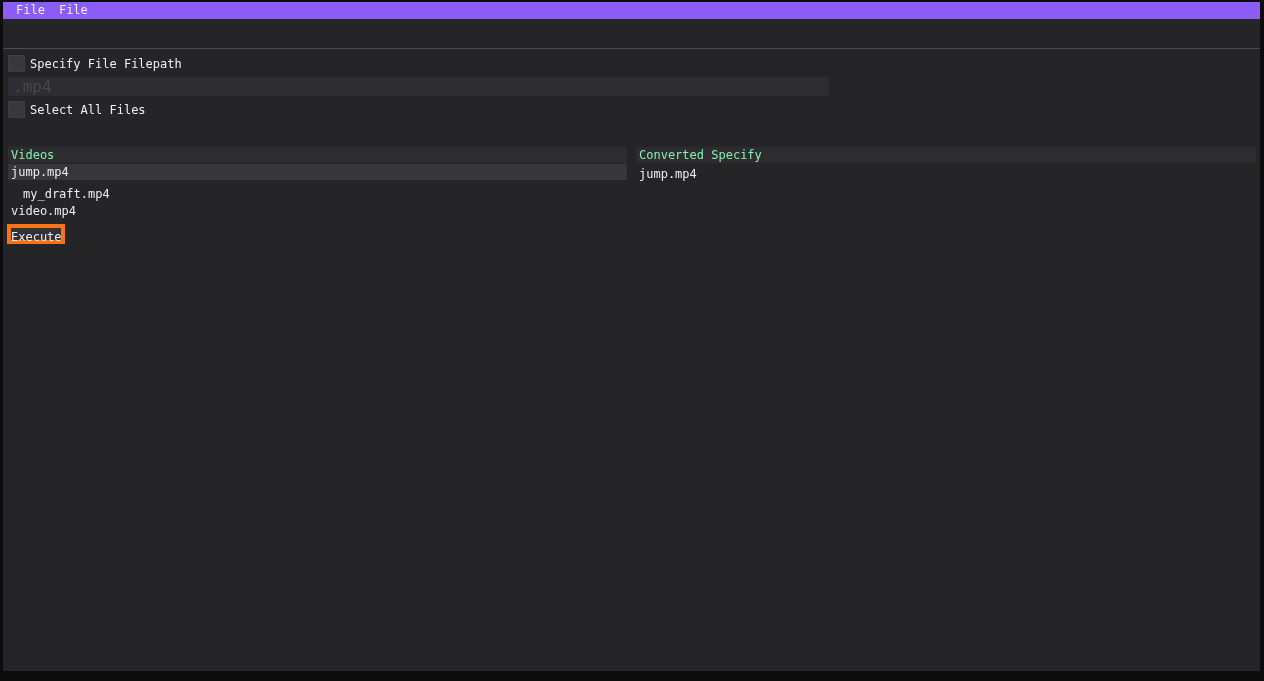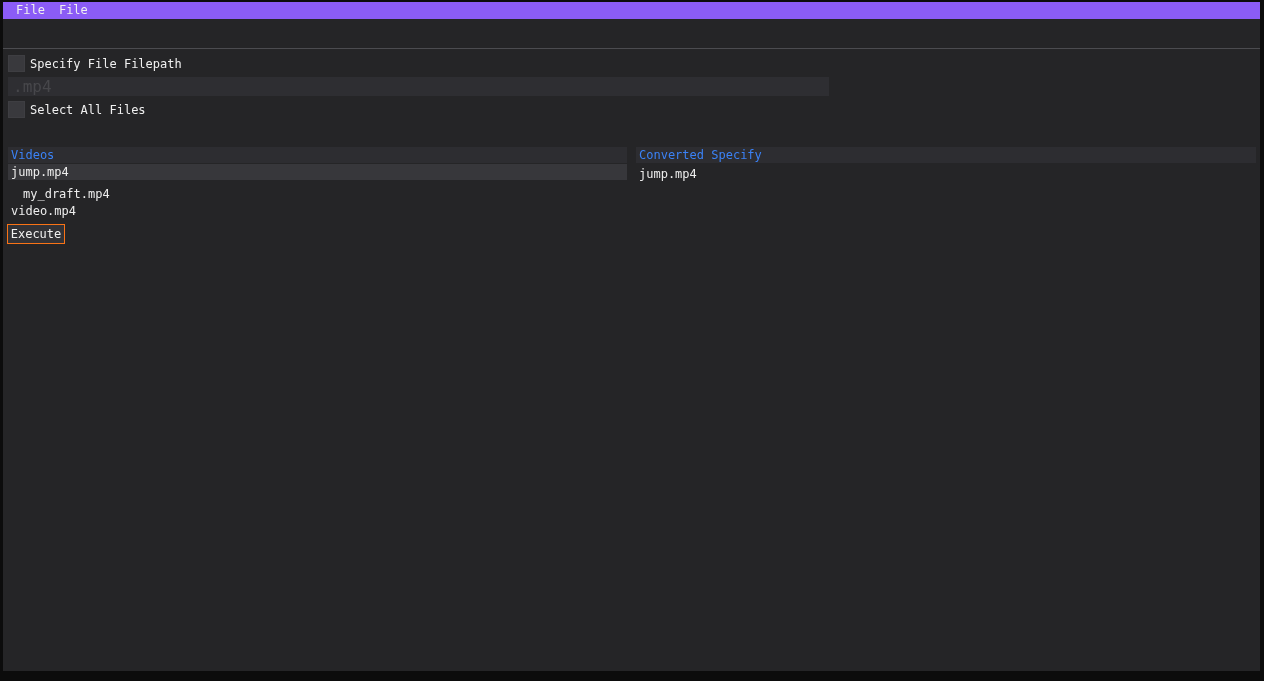--- a/index.html
+++ b/index.html
@@ -91,40 +91,40 @@
     opacity: 1;
   }
   .list-col { position: absolute; top: 128px; }
   .col-left  { left: 5px;  width: 619px; }
   .col-right { left: 633px; width: 620px; }
   .list-header {
     height: 16px; line-height: 16px;
     background: #2d2d31;
     padding-left: 3px;
     white-space: pre;
-    color: #3b82f6;
+    color: #86efac;
   }
   .list-row {
     height: 16px; line-height: 16px;
     padding-left: 3px;
     white-space: pre;
     color: #ededed;
     cursor: default;
   }
   .row-selected { background: #37373b; }
   .col-left  .list-row.r0 { margin-top: 1px; }
   .col-left  .list-row.r1 { margin-top: 6px; margin-left: 12px; }
   .col-left  .list-row.r2 { margin-top: 1px; }
   .col-right .list-row.r0 { margin-top: 3px; }
   .execute-btn {
     position: absolute;
     left: 4px; top: 205px;
     width: 58px; height: 20px;
     background: #323236;
-    border: 1px solid #f97316;
+    border: 4px solid #f97316;
     box-sizing: border-box;
     color: #f0f0f0;
     font-family: "DejaVu Sans Mono", "Liberation Mono", monospace;
     font-size: 12px;
     line-height: 18px;
     text-align: center;
     padding: 0;
     cursor: default;
   }
 </style>

